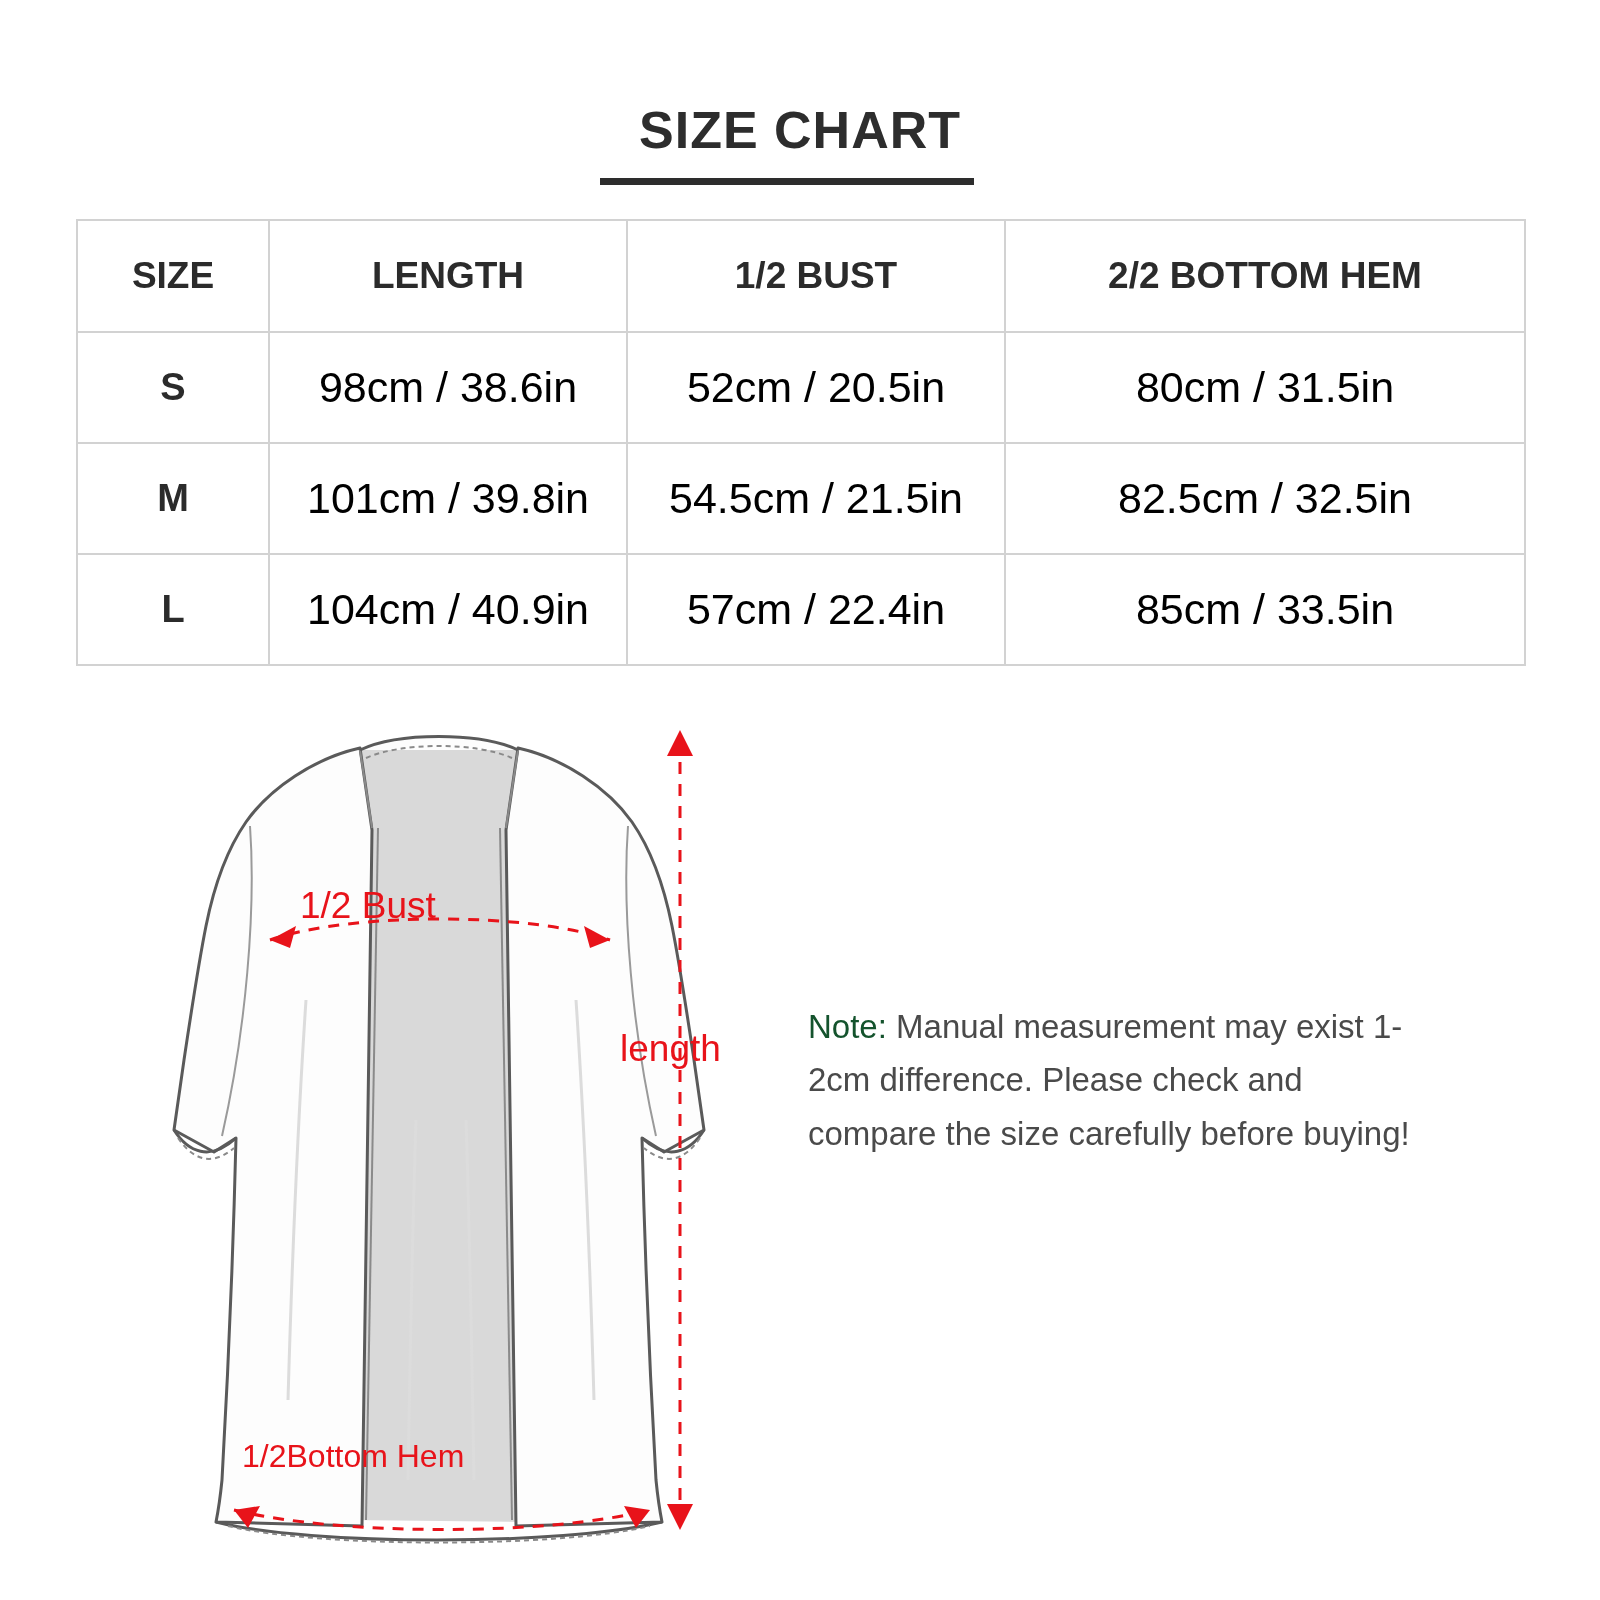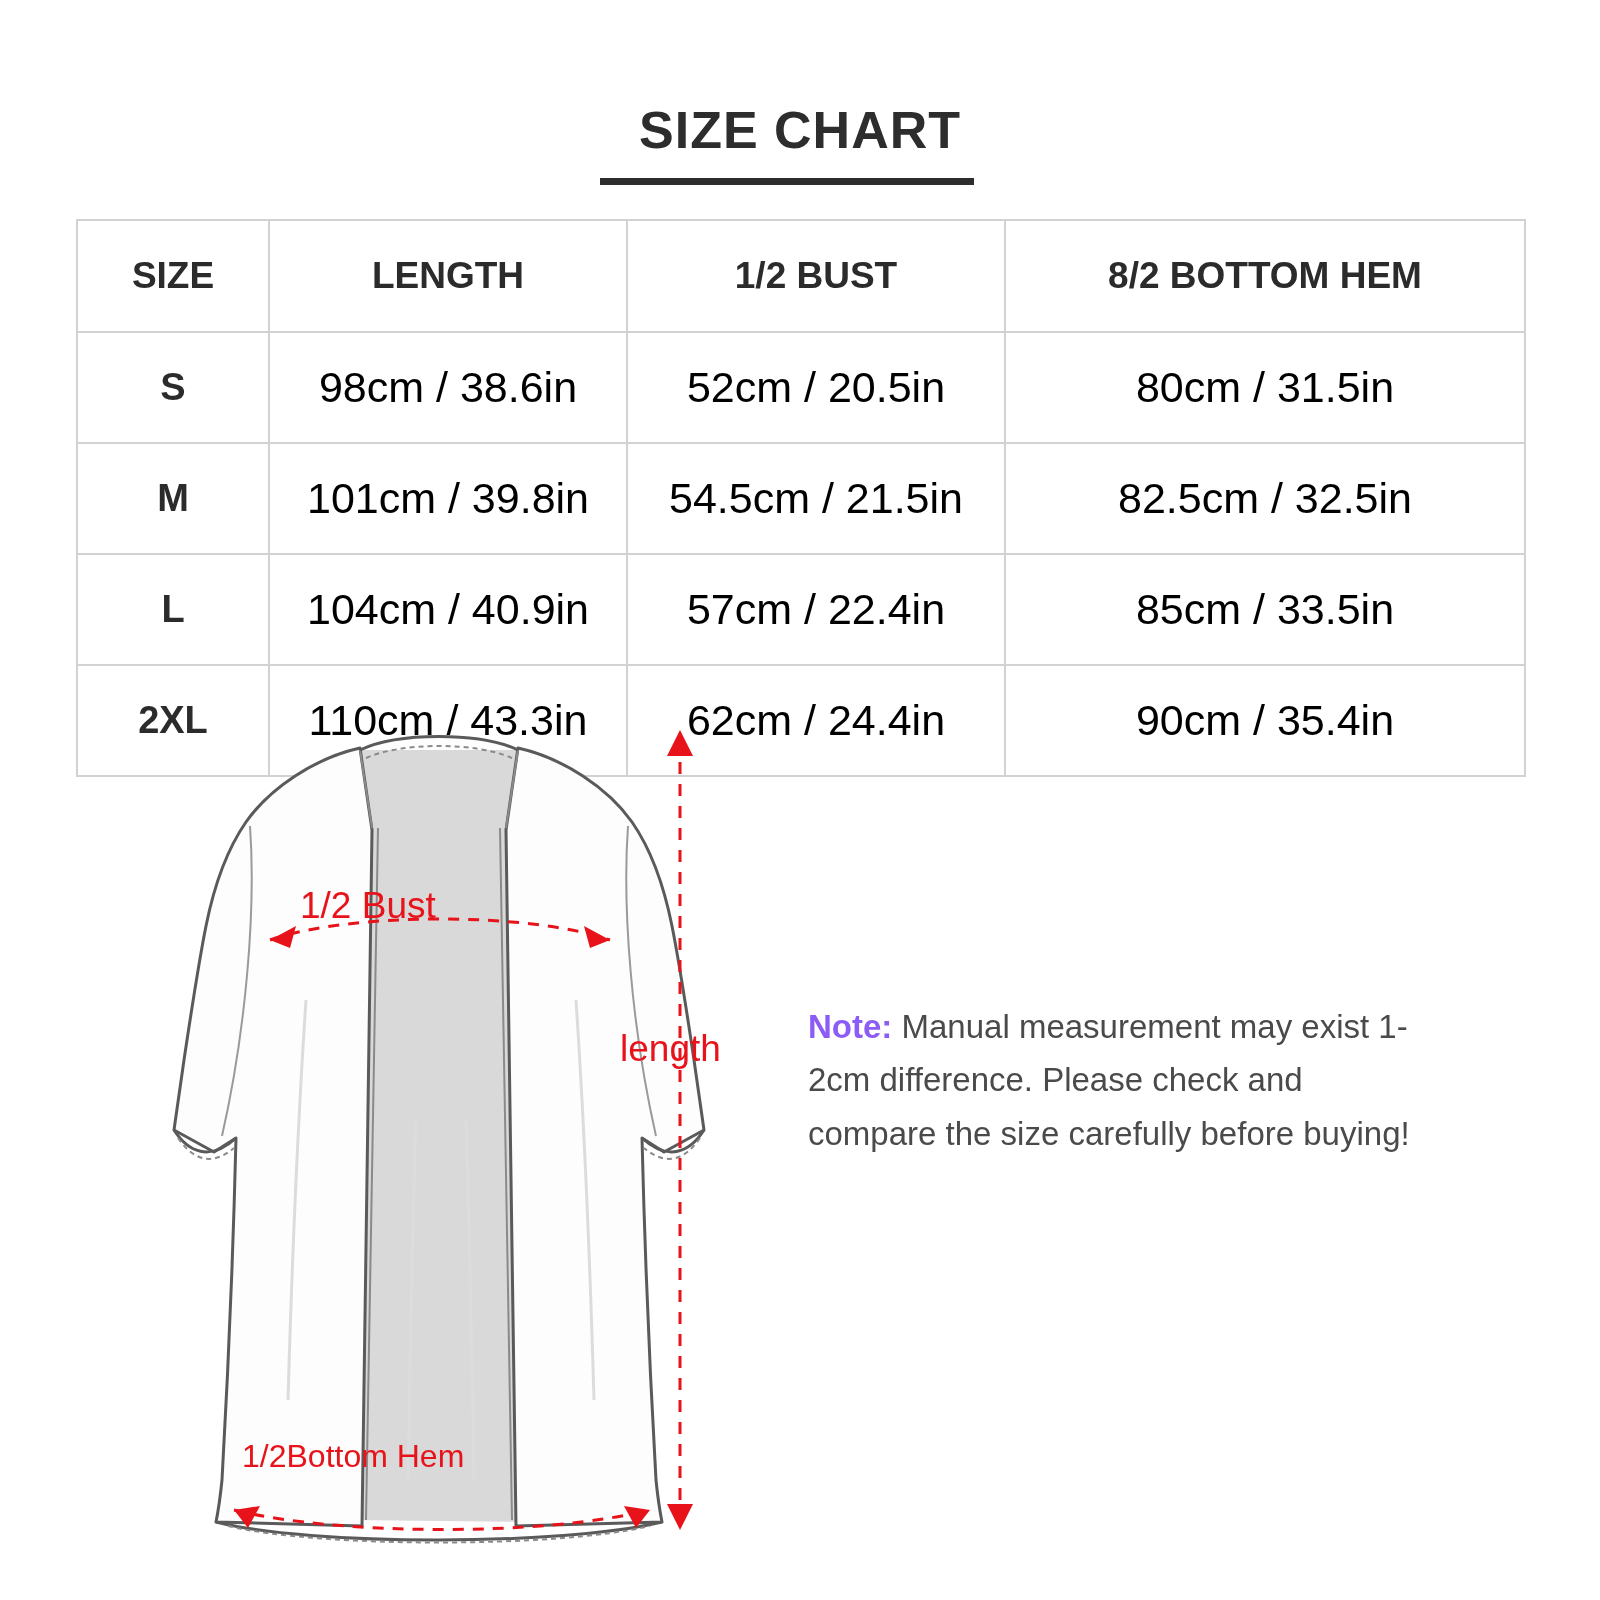--- a/index.html
+++ b/index.html
@@ -122,22 +122,22 @@
   .note {
     position: absolute;
     top: 1000px;
     left: 808px;
     width: 630px;
     font-size: 33px;
     line-height: 1.62;
     color: #4a4a4a;
   }
   .note b {
-    color: #8b5cf6;
-    font-weight: bold;
+    color: #14532d;
+    font-weight: normal;
   }
 </style>
 </head>
 <body>
 
 <div class="title">SIZE CHART</div>
 <div class="title-underline"></div>
 
 <div class="table-wrap">
   <table class="size-chart">
@@ -145,47 +145,41 @@
       <col class="c1">
         <col class="c2">
         <col class="c3">
         <col class="c4">
     </colgroup>
     <thead>
       <tr>
         <th>SIZE</th>
         <th>LENGTH</th>
         <th>1/2 BUST</th>
-        <th>8/2 BOTTOM HEM</th>
+        <th>2/2 BOTTOM HEM</th>
       </tr>
     </thead>
     <tbody>
       <tr>
         <td class="sizecell">S</td>
         <td>98cm / 38.6in</td>
         <td>52cm / 20.5in</td>
         <td>80cm / 31.5in</td>
       </tr>
       <tr>
         <td class="sizecell">M</td>
         <td>101cm / 39.8in</td>
         <td>54.5cm / 21.5in</td>
         <td>82.5cm / 32.5in</td>
       </tr>
       <tr>
         <td class="sizecell">L</td>
         <td>104cm / 40.9in</td>
         <td>57cm / 22.4in</td>
         <td>85cm / 33.5in</td>
-      </tr>
-      <tr>
-        <td class="sizecell">2XL</td>
-        <td>110cm / 43.3in</td>
-        <td>62cm / 24.4in</td>
-        <td>90cm / 35.4in</td>
       </tr>
     </tbody>
   </table>
 </div>
 
 <div class="illustration">
   <svg width="660" height="860" viewBox="0 0 660 860" xmlns="http://www.w3.org/2000/svg">
 
     <path d="M250 50 L250 130 L238 820 L420 822 L408 130 L408 50 Z" fill="#d9d9d9" stroke="none"></path>
 

